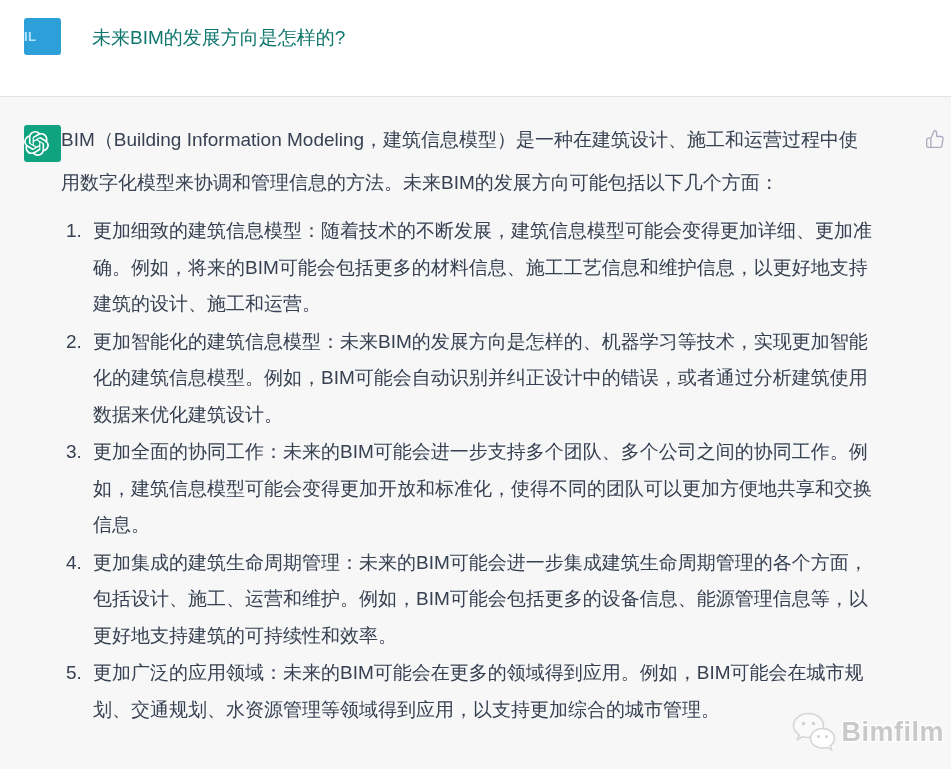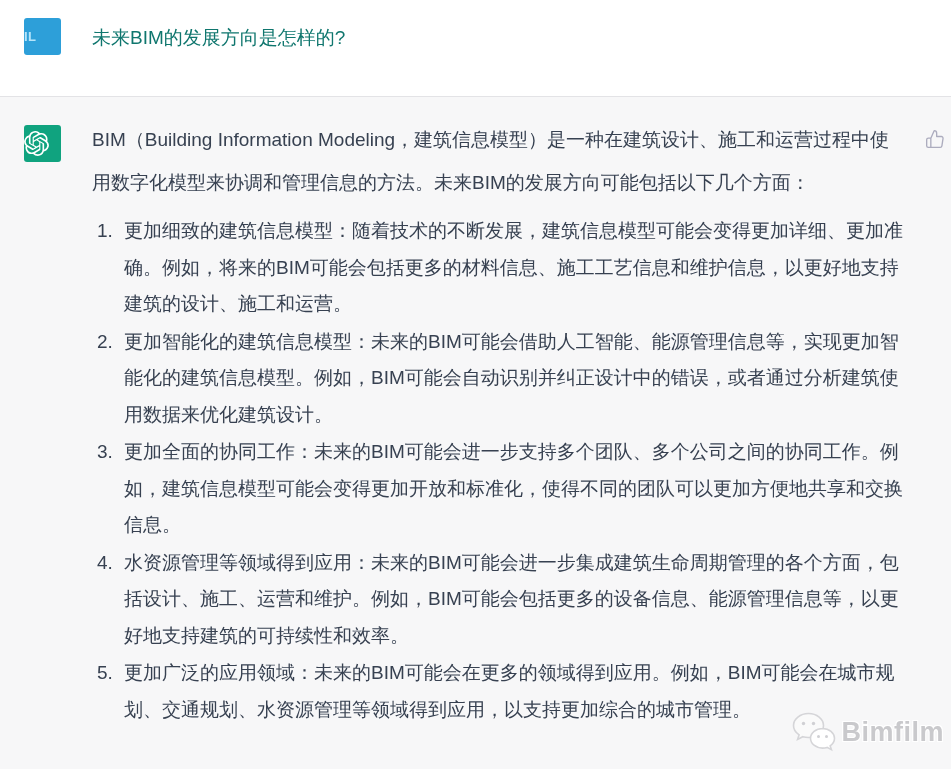--- a/index.html
+++ b/index.html
@@ -38,21 +38,20 @@
   
   .msg-assistant {
     position:relative;
     background:#f7f7f8;
     height:671px;
     display:flex;
     align-items:flex-start;
     padding:28px 0 0 24px;
   }
   .msg-assistant .content {
-    margin-left:31px;
     width:814px;
     font-size:19px;
     color:#374151;
   }
   .msg-assistant p {
     line-height:43px;
     margin:-7px 0 9px 0;
   }
   .msg-assistant ol {
     margin:0;
@@ -107,23 +106,23 @@
   <section class="msg-assistant">
     <div class="avatar gpt">
       <svg width="25" height="25" viewBox="0 0 24 24" fill="#ffffff" aria-hidden="true">
         <path d="M22.2819 9.8211a5.9847 5.9847 0 0 0-.5157-4.9108 6.0462 6.0462 0 0 0-6.5098-2.9A6.0651 6.0651 0 0 0 4.9807 4.1818a5.9847 5.9847 0 0 0-3.9977 2.9 6.0462 6.0462 0 0 0 .7427 7.0966 5.98 5.98 0 0 0 .511 4.9107 6.051 6.051 0 0 0 6.5146 2.9001A5.9847 5.9847 0 0 0 13.2599 24a6.0557 6.0557 0 0 0 5.7718-4.2058 5.9894 5.9894 0 0 0 3.9977-2.9001 6.0557 6.0557 0 0 0-.7475-7.073zm-9.022 12.6081a4.4755 4.4755 0 0 1-2.8764-1.0408l.1419-.0804 4.7783-2.7582a.7948.7948 0 0 0 .3927-.6813v-6.7369l2.02 1.1686a.071.071 0 0 1 .038.0615v5.5826a4.504 4.504 0 0 1-4.4945 4.4849zm-9.6607-4.1254a4.4708 4.4708 0 0 1-.5346-3.0137l.142.0852 4.783 2.7582a.7712.7712 0 0 0 .7806 0l5.8428-3.3685v2.3324a.0804.0804 0 0 1-.0332.0615L9.74 19.9502a4.4992 4.4992 0 0 1-6.1408-1.6464zM2.3408 7.8956a4.485 4.485 0 0 1 2.3655-1.9728V11.6a.7664.7664 0 0 0 .3879.6765l5.8144 3.3543-2.0201 1.1685a.0757.0757 0 0 1-.071 0l-4.8303-2.7865A4.504 4.504 0 0 1 2.3408 7.8956zm16.5963 3.8558L13.1038 8.364 15.1192 7.2a.0757.0757 0 0 1 .071 0l4.8303 2.7913a4.4944 4.4944 0 0 1-.6765 8.1042v-5.6772a.79.79 0 0 0-.407-.667zm2.0107-3.0231l-.142-.0852-4.7735-2.7818a.7759.7759 0 0 0-.7854 0L9.409 9.2297V6.8974a.0662.0662 0 0 1 .0284-.0615l4.8303-2.7866a4.4992 4.4992 0 0 1 6.6802 4.66zM8.3065 12.863l-2.02-1.1638a.0804.0804 0 0 1-.038-.0567V6.0742a4.4992 4.4992 0 0 1 7.3757-3.4537l-.142.0805L8.704 5.459a.7948.7948 0 0 0-.3927.6813zm1.0976-2.3654l2.602-1.4998 2.6069 1.4998v2.9994l-2.5974 1.4997-2.6067-1.4997z"></path>
       </svg>
     </div>
     <div class="content">
       <p>BIM（Building Information Modeling，建筑信息模型）是一种在建筑设计、施工和运营过程中使用数字化模型来协调和管理信息的方法。未来BIM的发展方向可能包括以下几个方面：</p>
       <ol>
         <li>更加细致的建筑信息模型：随着技术的不断发展，建筑信息模型可能会变得更加详细、更加准确。例如，将来的BIM可能会包括更多的材料信息、施工工艺信息和维护信息，以更好地支持建筑的设计、施工和运营。</li>
-        <li>更加智能化的建筑信息模型：未来的BIM可能会借助人工智能、能源管理信息等，实现更加智能化的建筑信息模型。例如，BIM可能会自动识别并纠正设计中的错误，或者通过分析建筑使用数据来优化建筑设计。</li>
+        <li>更加智能化的建筑信息模型：未来BIM的发展方向是怎样的、机器学习等技术，实现更加智能化的建筑信息模型。例如，BIM可能会自动识别并纠正设计中的错误，或者通过分析建筑使用数据来优化建筑设计。</li>
         <li>更加全面的协同工作：未来的BIM可能会进一步支持多个团队、多个公司之间的协同工作。例如，建筑信息模型可能会变得更加开放和标准化，使得不同的团队可以更加方便地共享和交换信息。</li>
-        <li>水资源管理等领域得到应用：未来的BIM可能会进一步集成建筑生命周期管理的各个方面，包括设计、施工、运营和维护。例如，BIM可能会包括更多的设备信息、能源管理信息等，以更好地支持建筑的可持续性和效率。</li>
+        <li>更加集成的建筑生命周期管理：未来的BIM可能会进一步集成建筑生命周期管理的各个方面，包括设计、施工、运营和维护。例如，BIM可能会包括更多的设备信息、能源管理信息等，以更好地支持建筑的可持续性和效率。</li>
         <li>更加广泛的应用领域：未来的BIM可能会在更多的领域得到应用。例如，BIM可能会在城市规划、交通规划、水资源管理等领域得到应用，以支持更加综合的城市管理。</li>
       </ol>
     </div>
     <button class="thumb" aria-label="thumbs up">
       <svg viewBox="0 0 24 24" aria-hidden="true">
         <path d="M14 9V5a3 3 0 0 0-3-3l-4 9v11h11.28a2 2 0 0 0 2-1.7l1.38-9a2 2 0 0 0-2-2.3zM7 22H4a2 2 0 0 1-2-2v-7a2 2 0 0 1 2-2h3"></path>
       </svg>
     </button>
   </section>
 

